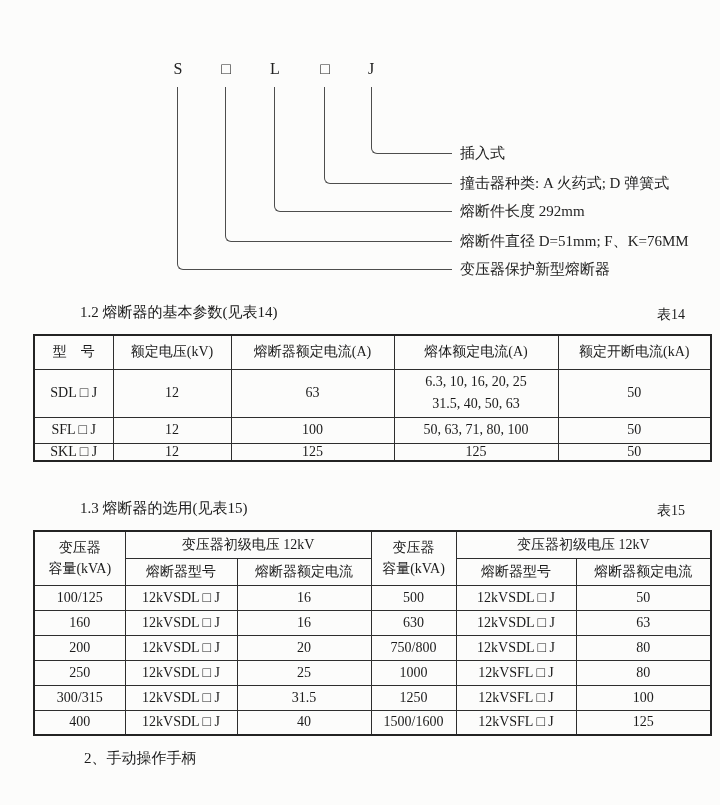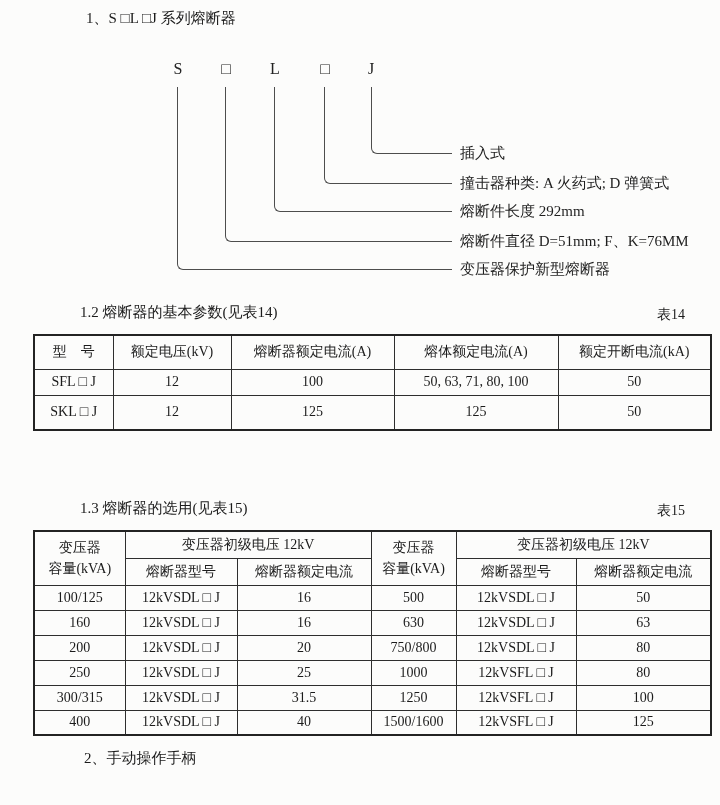--- a/index.html
+++ b/index.html
@@ -53,21 +53,20 @@
     overflow:hidden;
   }
   .ml { white-space:pre-line; line-height:1.55; }
   .tag { font-size:14px; }
 </style>
 </head>
 <body>
 
 <div class="page">
 
-  <div class="abs txt" style="left:86px; top:9px;">1、S □L □J 系列熔断器</div>
 
   <div>
     <span class="dletter" style="left:178px;">S</span>
     <span class="dletter" style="left:226px;">□</span>
     <span class="dletter" style="left:275px;">L</span>
     <span class="dletter" style="left:325px;">□</span>
     <span class="dletter" style="left:371px;">J</span>
 
     <div class="hook" style="left:371px; top:87px; width:80px;  height:66px;"></div>
     <div class="hook" style="left:324px; top:87px; width:127px; height:96px;"></div>
@@ -94,28 +93,36 @@
         <col style="width:153px">
     </colgroup>
     <tbody>
         <tr style="height:34px">
       <td>型　号</td>
       <td>额定电压(kV)</td>
       <td>熔断器额定电流(A)</td>
       <td>熔体额定电流(A)</td>
       <td>额定开断电流(kA)</td>
     </tr>
+    <tr style="height:48px">
+      <td>SDL □ J</td>
+      <td>12</td>
+      <td>63</td>
+      <td class="ml">6.3, 10, 16, 20, 25
+31.5, 40, 50, 63</td>
+      <td>50</td>
+    </tr>
     <tr style="height:26px">
       <td>SFL □ J</td>
       <td>12</td>
       <td>100</td>
       <td>50, 63, 71, 80, 100</td>
       <td>50</td>
     </tr>
-    <tr style="height:35px">
+    <tr style="height:17px">
       <td>SKL □ J</td>
       <td>12</td>
       <td>125</td>
       <td>125</td>
       <td>50</td>
     </tr>
   </tbody>
     </table>
 
   <div class="abs txt" style="left:80px; top:499px;">1.3 熔断器的选用(见表15)</div>

